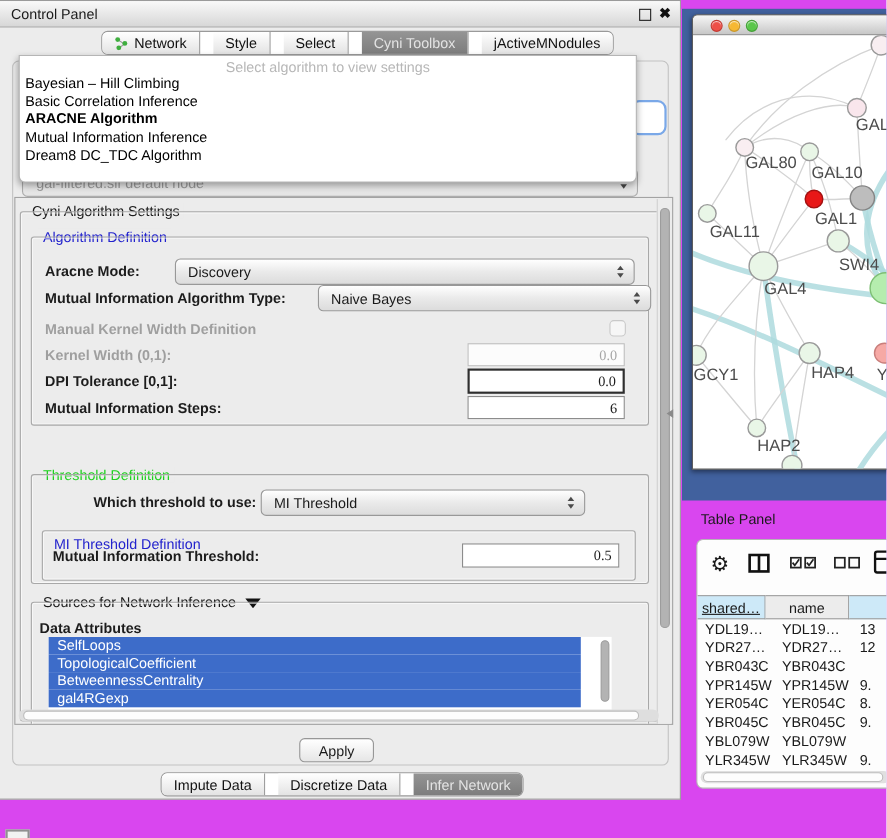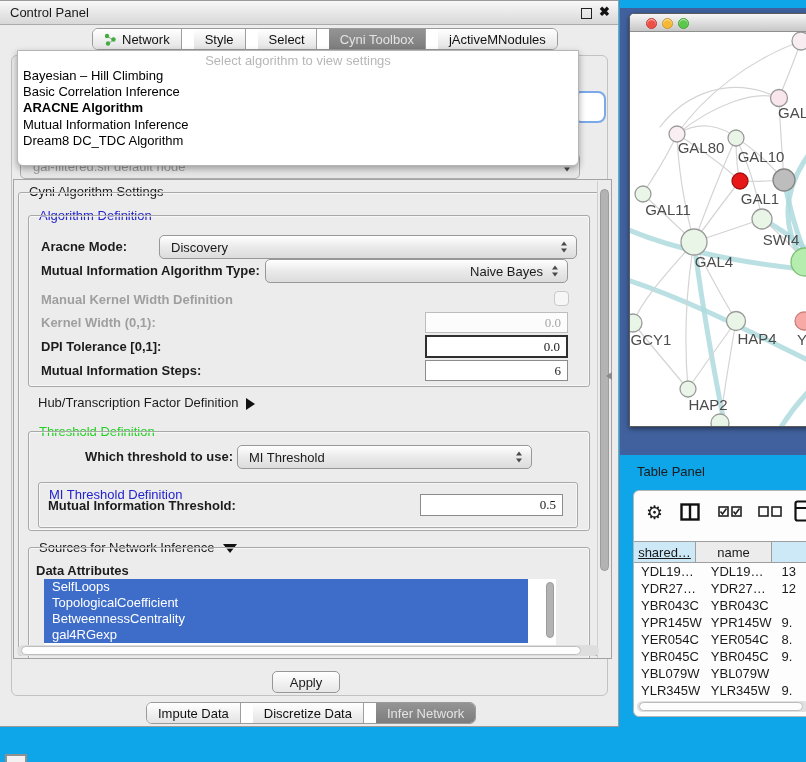--- a/index.html
+++ b/index.html
@@ -1,16 +1,16 @@
 <!DOCTYPE html>
 <html><head>
 <meta charset="utf-8">
 <style>
   html,body{margin:0;padding:0;}
-  #screen{position:relative;width:806px;height:762px;overflow:hidden;background:#0ea5e9;
+  #screen{position:relative;width:806px;height:762px;overflow:hidden;background:#d946ef;
           font-family:"Liberation Sans",sans-serif;font-size:13px;color:#1a1a1a;}
   .abs{position:absolute;}
   
   #cp{left:0;top:8;width:619px;height:727px;background:#ececec;border:1px solid #9a9a9a;border-left:none;box-sizing:border-box;}
   #cp-titlebar{left:0;top:0;width:100%;height:24px;background:linear-gradient(#f9f9f9,#d7d7d7);border-bottom:1px solid #aaa;box-sizing:border-box;}
   #cp-title{left:10px;top:4px;}
   .float-icon{right:26px;top:7px;width:9px;height:9px;border:1.5px solid #222;}
   .close-icon{right:8px;top:3px;font-weight:bold;font-size:13px;color:#111;}
   
   .segstrip{display:flex;height:22px;border:1px solid #9a9a9a;border-radius:6px;overflow:hidden;background:#fff;box-sizing:border-box;gap:12px;}
@@ -132,21 +132,21 @@
       <span class="legend blue" style="left:21px;top:28px;">Algorithm Definition</span>
       <div class="grp" style="left:14px;top:35px;width:560px;height:170px;"></div>
 
       <span class="lbl" style="left:27px;top:57px;">Aracne Mode:</span>
       <div class="combo" style="left:145px;top:55px;width:418px;">
         <span>Discovery</span>
         <span class="stepper"></span>
       </div>
 
       <span class="lbl" style="left:27px;top:81px;">Mutual Information Algorithm Type:</span>
-      <div class="combo" style="left:251px;top:79px;width:303px;justify-content:flex-end;">
+      <div class="combo" style="left:275px;top:79px;width:303px;">
         <span>Naive Bayes</span>
         <span class="stepper"></span>
       </div>
 
       <span class="lbl dis" style="left:27px;top:110px;">Manual Kernel Width Definition</span>
       <span class="checkbox" style="left:540px;top:111px;"></span>
 
       <span class="lbl dis" style="left:27px;top:133px;">Kernel Width (0,1):</span>
       <div class="field dis" style="left:411px;top:132px;width:143px;height:21px;">
         <span>0.0</span>
@@ -155,23 +155,20 @@
       <span class="lbl" style="left:27px;top:157px;">DPI Tolerance [0,1]:</span>
       <div class="field strong" style="left:411px;top:155px;width:143px;height:23px;">
         <span>0.0</span>
       </div>
 
       <span class="lbl" style="left:27px;top:181px;">Mutual Information Steps:</span>
       <div class="field" style="left:411px;top:180px;width:143px;height:21px;">
         <span>6</span>
       </div>
 
-      <span class="lbl" style="left:24px;top:213px;font-weight:normal;">
-        <span>Hub/Transcription Factor Definition</span><span class="tri-right"></span>
-      </span>
 
       <span class="legend green" style="left:21px;top:244px;">Threshold Definition</span>
       <div class="grp" style="left:14px;top:251px;width:560px;height:98px;"></div>
 
       <span class="lbl" style="left:71px;top:267px;">Which threshold to use:</span>
       <div class="combo" style="left:223px;top:265px;width:295px;">
         <span>MI Threshold</span>
         <span class="stepper"></span>
       </div>
 

